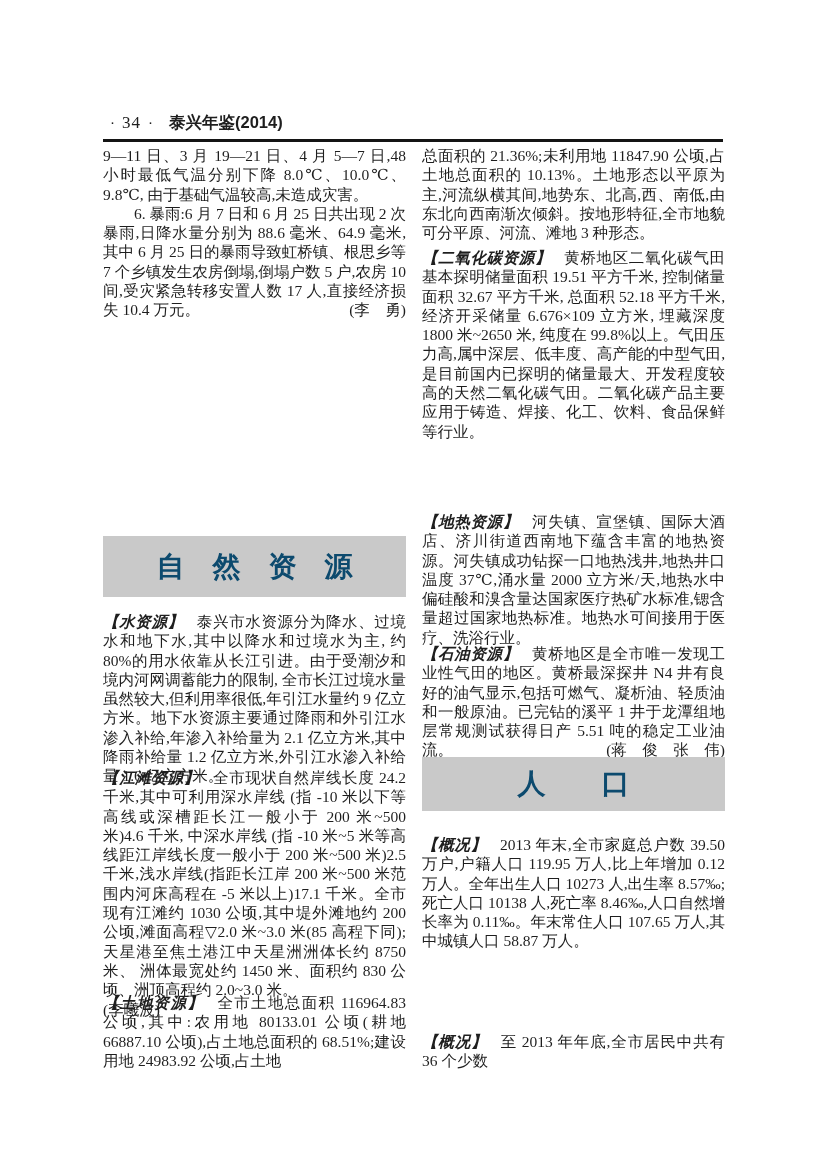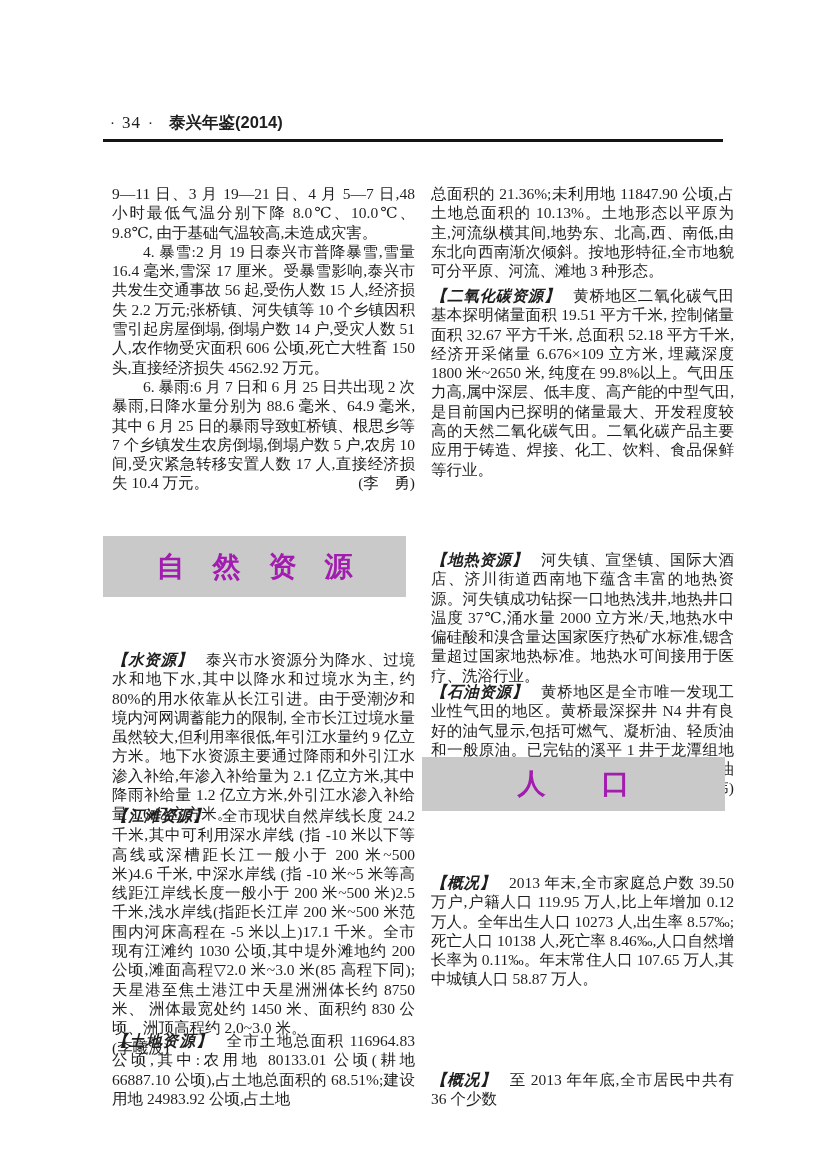--- a/index.html
+++ b/index.html
@@ -26,56 +26,55 @@
     background:#141414;
   }
 
   
   .col{
     position:absolute;width:303px;
     font-size:15.5px;line-height:19.3px;text-align:justify;
     text-justify:inter-ideograph;
   }
   .col p{margin:0;}
-  .block{position:absolute;left:9px;width:303px;margin-top:38px;}
+  .block{position:absolute;left:0;width:303px;}
   .indent{text-indent:2em;}
 
   .entry-label{
     font-family:"Liberation Sans","DejaVu Sans",sans-serif;
     font-weight:bold;margin-right:0.85em;font-style:italic;
   }
 
   .section-box{
     position:absolute;left:0;width:303px;
     background:#c9c9c9;
     display:flex;align-items:center;justify-content:center;
   }
   .section-box .section-title{
     font-family:"Liberation Sans","DejaVu Sans",sans-serif;
-    font-weight:bold;font-size:28px;color:#a21caf;white-space:nowrap;
+    font-weight:bold;font-size:28px;color:#0c4a6e;white-space:nowrap;
   }
 
   .sig{float:right;}
   .sig-line{text-align:left;margin-top:0;}
 </style>
 </head>
 <body>
 
 <div class="page">
 
   <div class="running-head">
     <span class="dot">·</span><span class="pageno">34</span><span class="dot">·</span><span class="booktitle">泰兴年鉴(2014)</span>
   </div>
   <div class="head-rule"></div>
 
   <div class="col" style="left:103px;top:146px;height:950px;">
 
     <div class="block" style="top:0;">
       <p>9—11 日、3 月 19—21 日、4 月 5—7 日,48 小时最低气温分别下降 8.0℃、10.0℃、9.8℃, 由于基础气温较高,未造成灾害。</p>
-      <p class="indent">4. 暴雪:2 月 19 日泰兴市普降暴雪,雪量 16.4 毫米,雪深 17 厘米。受暴雪影响,泰兴市共发生交通事故 56 起,受伤人数 15 人,经济损失 2.2 万元;张桥镇、河失镇等 10 个乡镇因积雪引起房屋倒塌, 倒塌户数 14 户,受灾人数 51 人,农作物受灾面积 606 公顷,死亡大牲畜 150 头,直接经济损失 4562.92 万元。</p>
       <p class="indent"><span>6. 暴雨:6 月 7 日和 6 月 25 日共出现 2 次暴雨,日降水量分别为 88.6 毫米、64.9 毫米, 其中 6 月 25 日的暴雨导致虹桥镇、根思乡等 7 个乡镇发生农房倒塌,倒塌户数 5 户,农房 10 间,受灾紧急转移安置人数 17 人,直接经济损失 10.4 万元。</span><span class="sig">(李　勇)</span></p>
     </div>
 
     <div class="section-box" style="top:390px;height:61px;">
       <span class="section-title">自　然　资　源</span>
     </div>
 
     <div class="block" style="top:466px;">
       <p><span class="entry-label">【水资源】</span><span>泰兴市水资源分为降水、过境水和地下水,其中以降水和过境水为主, 约 80%的用水依靠从长江引进。由于受潮汐和境内河网调蓄能力的限制, 全市长江过境水量虽然较大,但利用率很低,年引江水量约 9 亿立方米。地下水资源主要通过降雨和外引江水渗入补给,年渗入补给量为 2.1 亿立方米,其中降雨补给量 1.2 亿立方米,外引江水渗入补给量 1.6 亿立方米。</span></p>
     </div>

